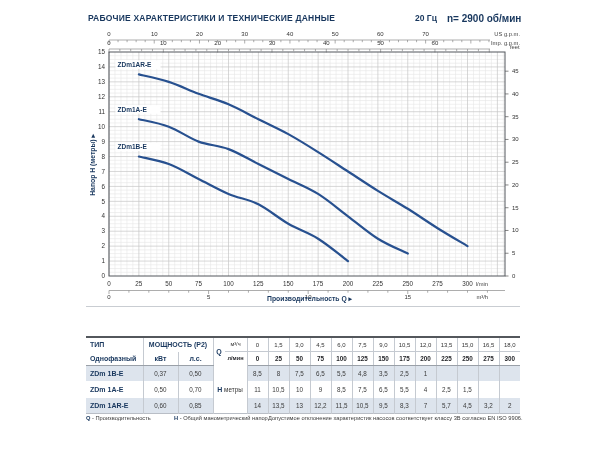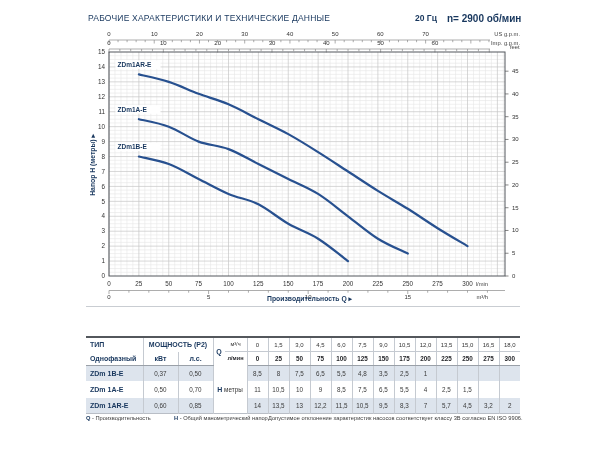--- a/index.html
+++ b/index.html
@@ -1,18 +1,18 @@
 <!DOCTYPE html>
 <html><head>
 <meta charset="utf-8">
 <style>
   html,body{margin:0;padding:0;background:#fff;}
   #page{position:relative;width:600px;height:449px;background:#fff;overflow:hidden;
         font-family:"Liberation Sans",sans-serif;}
-  #title{position:absolute;left:88px;top:13px;font-size:8.5px;font-weight:normal;color:#17365d;letter-spacing:.2px;}
+  #title{position:absolute;left:88px;top:13px;font-size:8.5px;font-weight:bold;color:#17365d;letter-spacing:.2px;}
   #freq{position:absolute;left:415px;top:13px;font-size:8.5px;font-weight:bold;color:#17365d;}
   #speed{position:absolute;left:447px;top:13px;font-size:10px;font-weight:bold;color:#17365d;}
   #chart-wrap{position:absolute;left:86px;top:28px;width:440px;height:286px;}
   svg text{font-family:"Liberation Sans",sans-serif;}
   .tick-t{font-size:6px;fill:#333;}
   .tick-t2{font-size:6.3px;fill:#333;}
   .unit-t{font-size:5.8px;fill:#444;}
   .axis-title{font-size:6.8px;font-weight:bold;fill:#17365d;}
   .curve-lab{font-size:6.5px;font-weight:bold;fill:#17365d;}
   #divider{position:absolute;left:86px;top:306px;width:434px;height:1px;background:#c9cdd2;}

